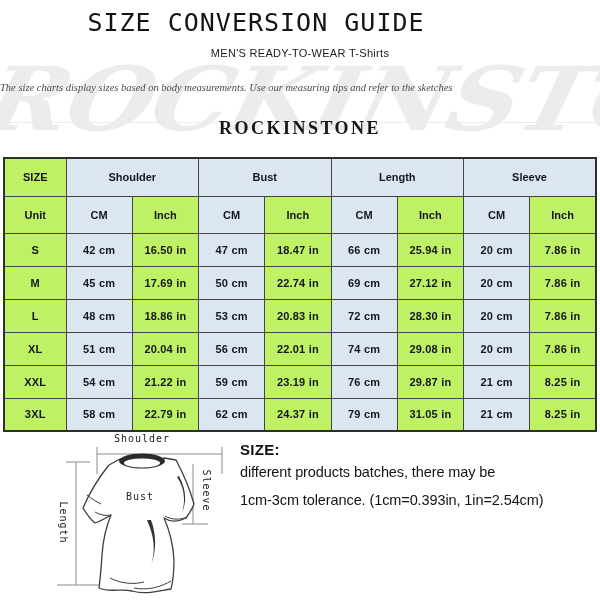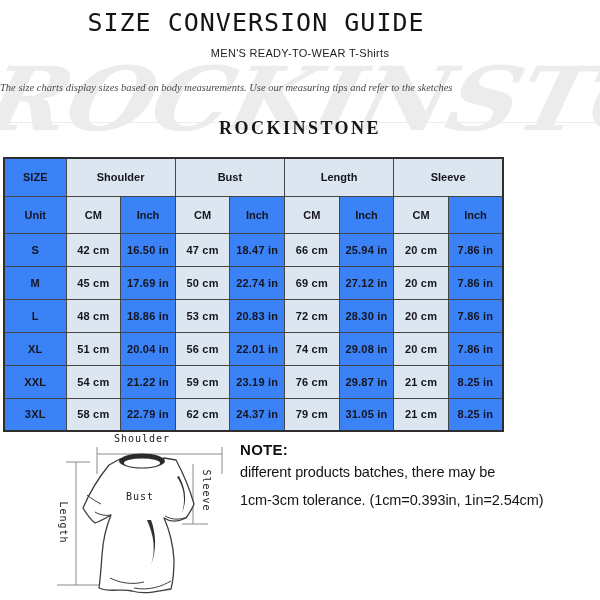--- a/index.html
+++ b/index.html
@@ -30,22 +30,22 @@
     font-family:"Liberation Serif", serif; font-style:italic;
     font-size:10.5px; color:#4a4a4a; line-height:21px; z-index:1;
   }
   .divider { position:absolute; top:122px; left:0; width:600px; height:1px; background:#ececec; z-index:0; }
   .brand {
     position:absolute; top:118px; left:0; width:600px; text-align:center;
     font-family:"Liberation Serif", serif; font-weight:700;
     font-size:18px; letter-spacing:2.5px; color:#161616; z-index:1;
   }
   table.size-table {
-    position:absolute; top:157px; left:3px; width:501px; z-index:1;
-    border-collapse:collapse; table-layout:fixed; background:#3b82f6;
+    position:absolute; top:157px; left:3px; width:594px; z-index:1;
+    border-collapse:collapse; table-layout:fixed; background:#bef264;
     border:2px solid #2e2e2e;
   }
   .size-table col.c-size { width:62px; }
   .size-table th, .size-table td {
     border:1px solid #454545; text-align:center; vertical-align:middle;
     font-size:11px; color:#15151f; padding:0;
   }
   .size-table th { font-weight:700; }
   .size-table td { font-weight:700; letter-spacing:0.2px; }
   .size-table td.sz { font-weight:700; }
@@ -233,18 +233,18 @@
         <path d="M 107 88 C 114 104, 116 118, 111 133 C 117 118, 116 101, 111 88 Z"></path>
       </g>
     </svg>
     <div class="sketch-label" id="shoulder-label">Shoulder</div>
     <div class="sketch-label" id="bust-label">Bust</div>
     <div class="sketch-label" id="length-label">Length</div>
     <div class="sketch-label" id="sleeve-label">Sleeve</div>
   </div>
 
   <div class="note">
-    <div class="note-heading">NOTE:</div>
+    <div class="note-heading">SIZE:</div>
     <div class="note-line">different products batches, there may be</div>
     <div class="note-line">1cm-3cm tolerance. (1cm=0.393in, 1in=2.54cm)</div>
   </div>
 
 </div>
 
 </body></html>

